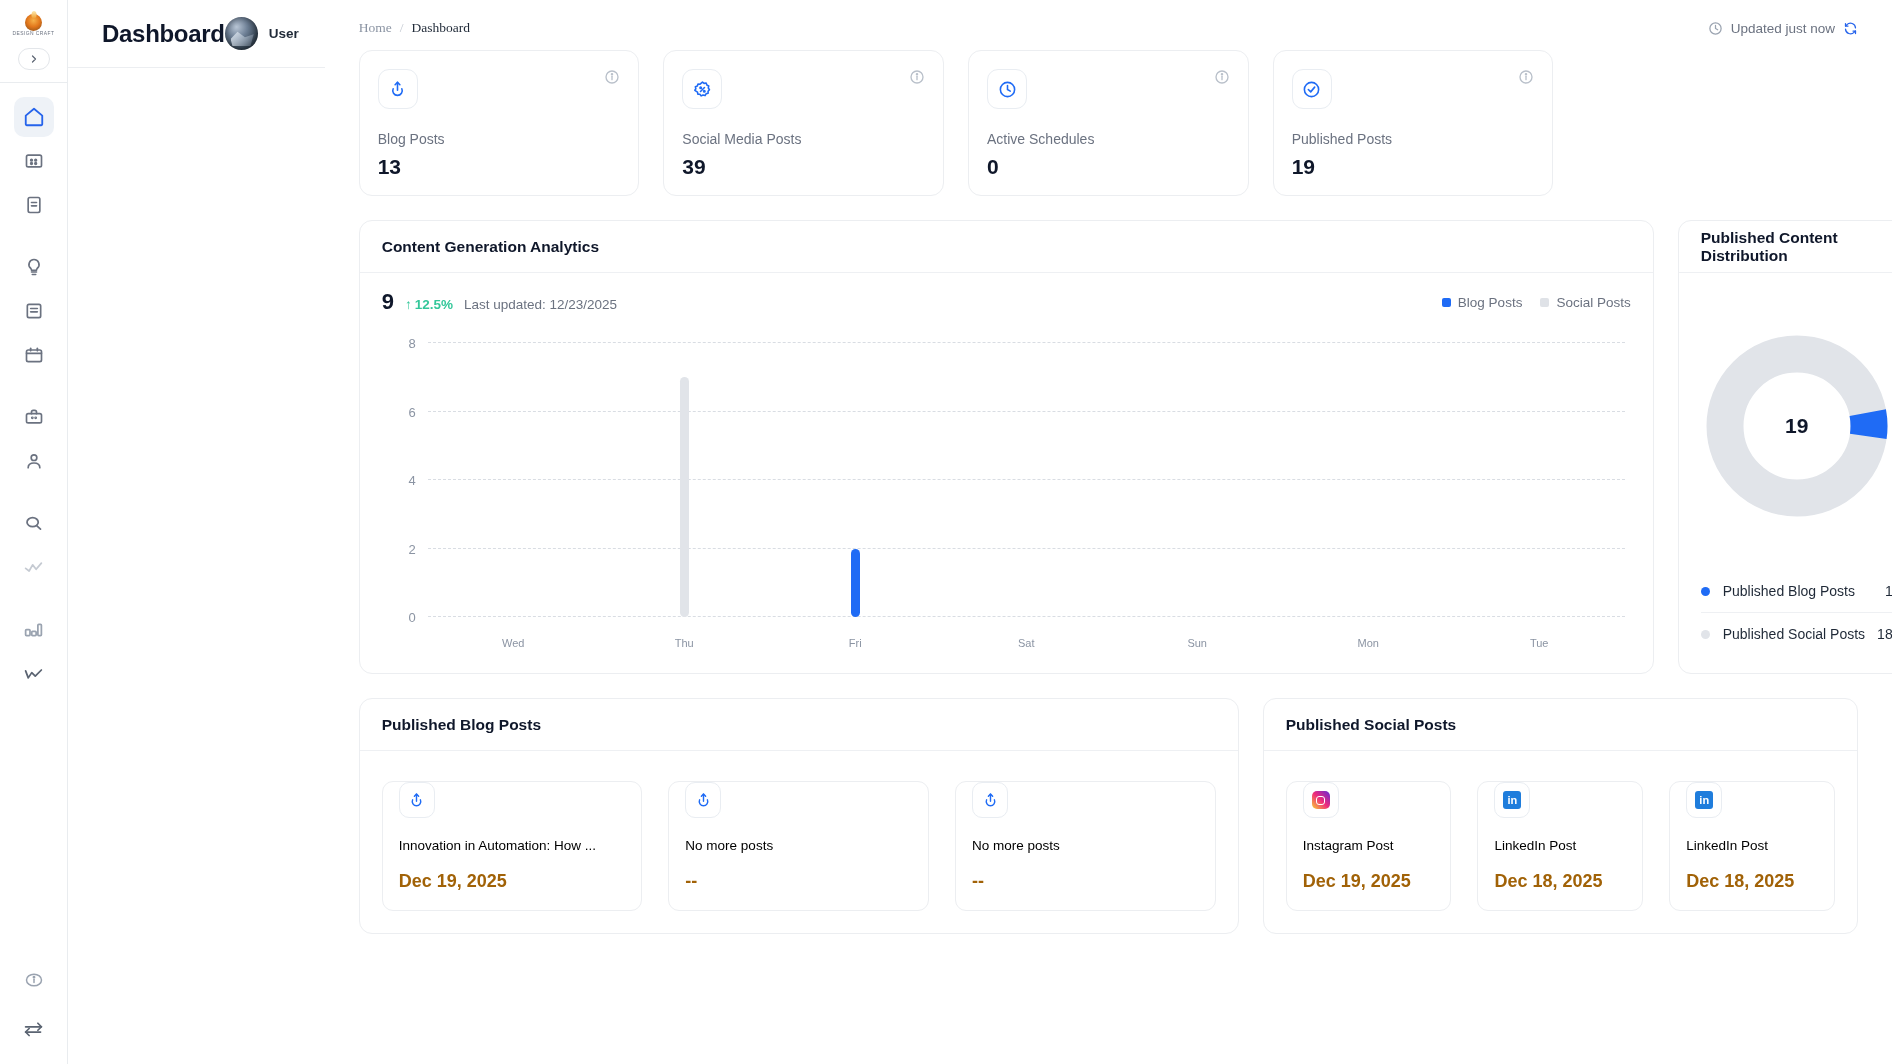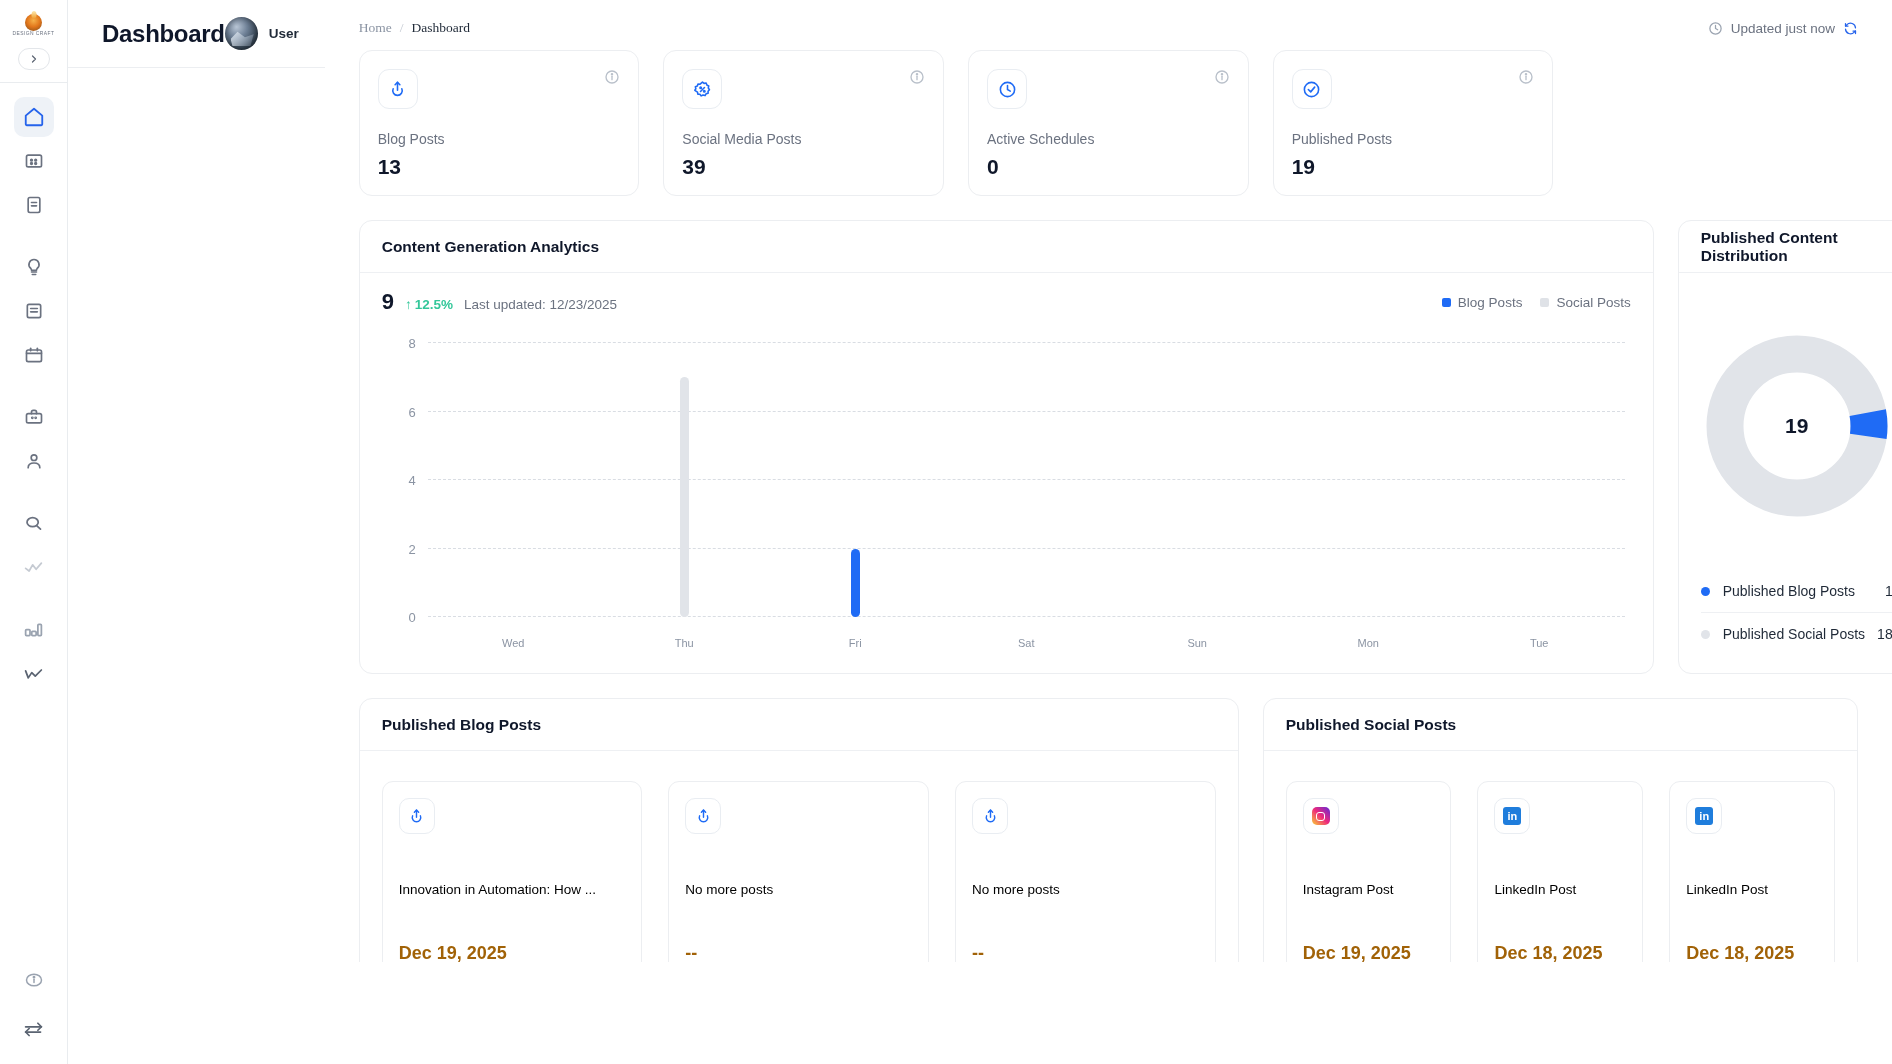--- a/index.html
+++ b/index.html
@@ -171,22 +171,22 @@
   .dl-dot { width: 9px; height: 9px; border-radius: 50%; }
   .dl-val { font-size: 14px; color: #1f2937; }
 
   
   .bottom-row { display: flex; gap: 24px; margin-top: 24px; }
   .bp { flex: 0 0 880px; }
   .sp { flex: 1; }
   .posts-body { padding: 30px 22px 22px 22px; }
   .posts-grid { display: grid; grid-template-columns: repeat(3, 1fr); gap: 26px; }
   .post-card {
-    border: 1px solid #eceef1; border-radius: 11px; padding: 16px 16px 18px 16px;
-    min-height: 122px; display: flex; flex-direction: column; gap: 28px;
+    border: 1px solid #eceef1; border-radius: 11px; padding: 0 16px 18px 16px;
+    min-height: 122px; display: flex; flex-direction: column;
   }
   .post-icon {
     width: 36px; height: 36px; border-radius: 10px;
     border: 1px solid #e9edf2; background: #fff;
     display: flex; align-items: center; justify-content: center;
   }
   .post-title { margin-top: 20px; font-size: 13.5px; color: #000000; white-space: nowrap; overflow: hidden; text-overflow: ellipsis; }
   .post-date { margin-top: 18px; font-size: 18px; font-weight: 700; color: #a16207; }
 
   .ig {

